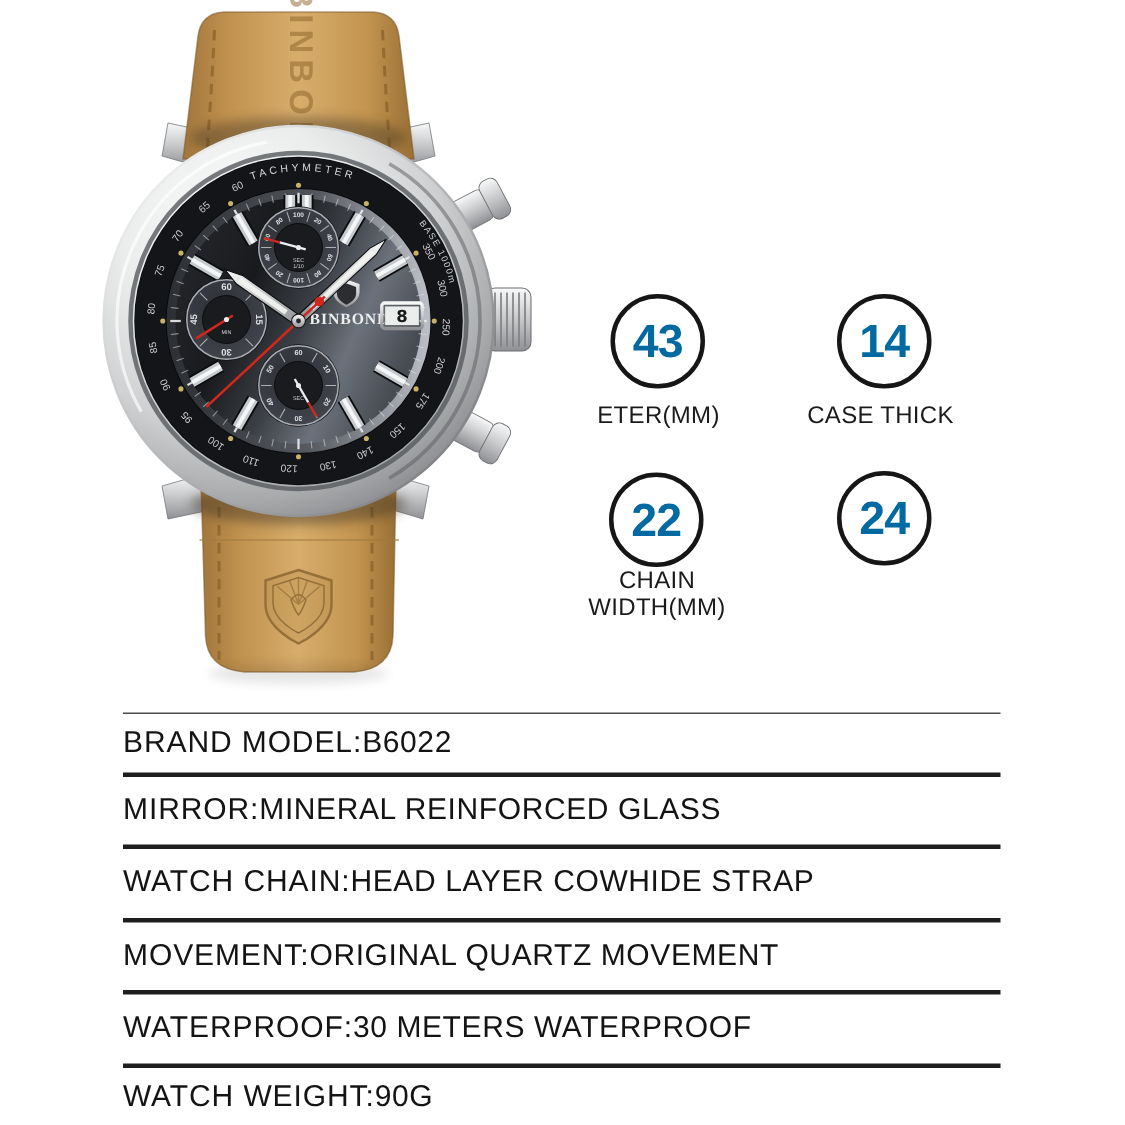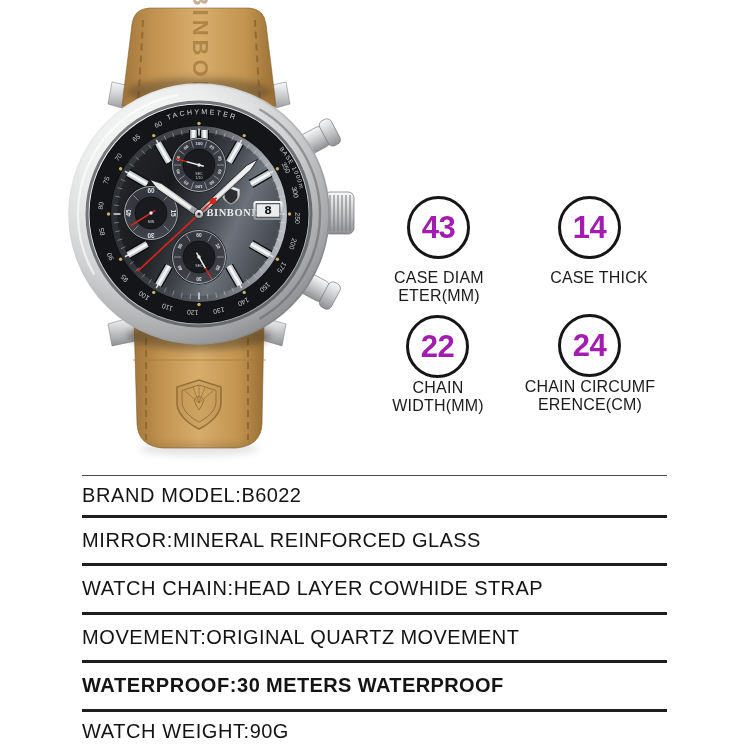--- a/index.html
+++ b/index.html
@@ -2,32 +2,32 @@
 <html><head>
 <meta charset="utf-8">
 <style>
   html,body{margin:0;padding:0;background:#fff;}
   .canvas{position:relative;width:750px;height:750px;background:#ffffff;overflow:hidden;
           font-family:"Liberation Sans",sans-serif;color:#141414;}
   #watch-svg{position:absolute;left:0;top:0;}
   
   .spec-circle{position:absolute;width:63px;height:63px;border:3px solid #161616;border-radius:50%;
                background:#fff;display:flex;align-items:center;justify-content:center;box-sizing:border-box;}
-  .spec-circle .num{font-size:31px;font-weight:700;color:#a21caf;letter-spacing:-.5px;}
+  .spec-circle .num{font-size:31px;font-weight:700;color:#0369a1;letter-spacing:-.5px;}
   .spec-label{position:absolute;width:190px;text-align:center;font-size:16px;line-height:17.5px;
               color:#1b1b1b;letter-spacing:.2px;}
   
   .spec-table{position:absolute;left:82px;top:475px;width:585px;border-top:1.5px solid #4a4a4a;}
   .spec-row{display:flex;align-items:center;
             border-bottom:3px solid #1e1e1e;font-size:20px;letter-spacing:.6px;color:#141414;}
   .spec-row:nth-child(1){height:38.5px;}
   .spec-row:nth-child(2){height:45px;}
   .spec-row:nth-child(3){height:46px;}
   .spec-row:nth-child(4){height:45px;}
-  .spec-row:nth-child(5){height:46px;font-weight:bold;}
+  .spec-row:nth-child(5){height:46px;}
   .spec-row:nth-child(6){height:40px;border-bottom:none;}
   .spec-row .k{white-space:nowrap;}
   .spec-row .v{white-space:nowrap;letter-spacing:.4px;}
 </style>
 </head>
 <body>
 
 <div class="canvas">
 
   <svg id="watch-svg" width="380" height="470" viewBox="0 0 380 470">
@@ -373,46 +373,41 @@
       </g>
       <circle cx="199" cy="214" r="4.6" fill="url(#silverV)" stroke="#1c1d1f" stroke-width=".8"></circle>
       <circle cx="199" cy="214" r="1.6" fill="#26282b"></circle>
     </g>
   </svg>
 
   <div class="spec-circle" style="left:407px;top:196px">
     <div class="num">43</div>
   </div>
   <div class="spec-label" style="left:344px;top:269px">
-    <div>CASE DIAM</div>
       <div>ETER(MM)</div>
   </div>
 
   <div class="spec-circle" style="left:558px;top:196px">
     <div class="num">14</div>
   </div>
-  <div class="spec-label" style="left:504px;top:269px">
+  <div class="spec-label" style="left:492px;top:269px">
     <div>CASE THICK</div>
   </div>
 
   <div class="spec-circle" style="left:406px;top:315px">
     <div class="num">22</div>
   </div>
   <div class="spec-label" style="left:343px;top:379px">
     <div>CHAIN</div>
       <div>WIDTH(MM)</div>
   </div>
 
   <div class="spec-circle" style="left:558px;top:314px">
     <div class="num">24</div>
   </div>
-  <div class="spec-label" style="left:495px;top:378px">
-    <div>CHAIN CIRCUMF</div>
-      <div>ERENCE(CM)</div>
-  </div>
 
   <div class="spec-table">
     <div class="spec-row">
       <span class="k">BRAND MODEL:</span>
       <span class="v">B6022</span>
     </div>
     <div class="spec-row">
       <span class="k">MIRROR:</span>
       <span class="v">MINERAL REINFORCED GLASS</span>
     </div>

